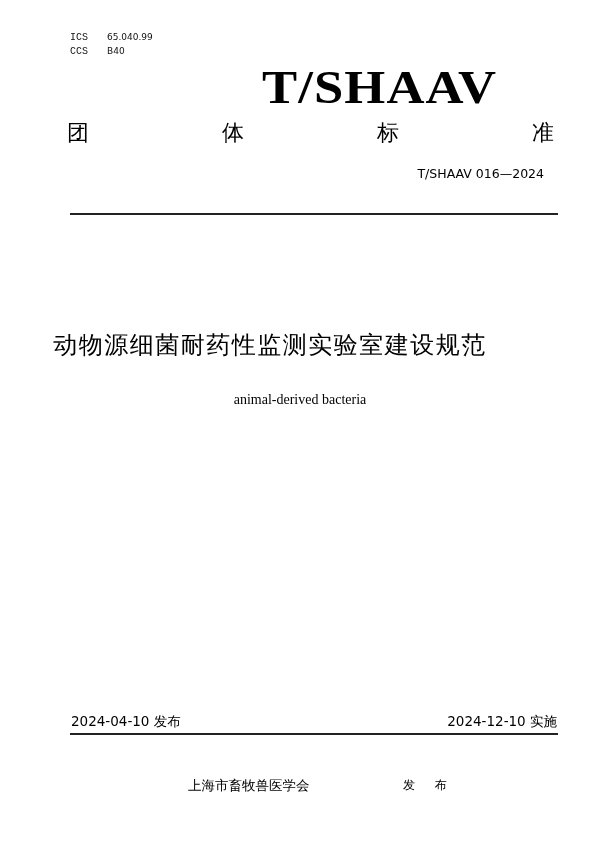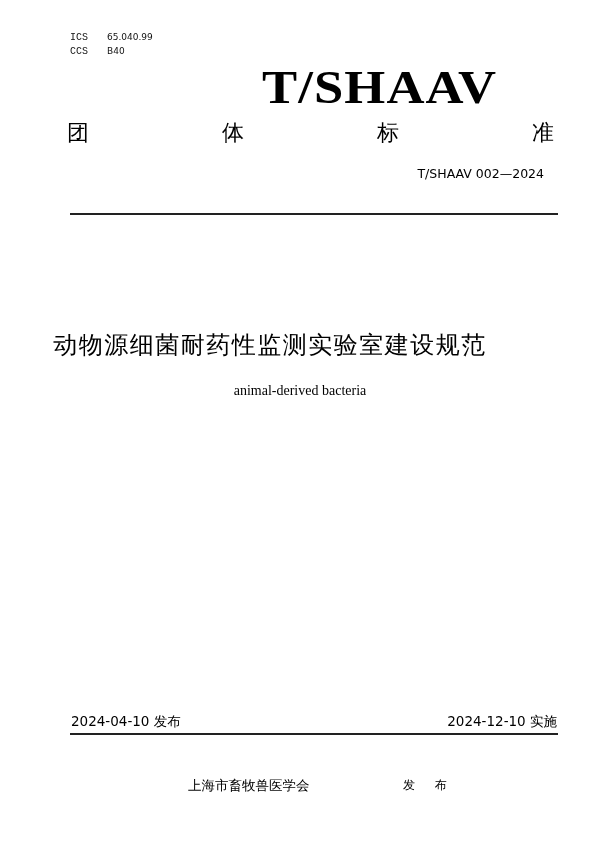--- a/index.html
+++ b/index.html
@@ -124,28 +124,28 @@
 
 <div class="abs org-code">T/SHAAV</div>
 
 <div class="abs std-type">
   <span>团</span>
   <span>体</span>
   <span>标</span>
   <span>准</span>
 </div>
 
-<div class="abs std-number">T/SHAAV 002—2024</div>
+<div class="abs std-number">T/SHAAV 016—2024</div>
 
 <div class="rule" style="top:213px;"></div>
 
 <div class="abs title-cn">动物源细菌耐药性监测实验室建设规范</div>
 
 <div class="abs title-en">
-  <div style="margin-top:2px;">animal-derived bacteria</div>
+  <div style="margin-top:11px;">animal-derived bacteria</div>
 </div>
 
 <div class="abs date date-left">2024-04-10 发布</div>
 <div class="abs date date-right">2024-12-10 实施</div>
 
 <div class="rule" style="top:733px;"></div>
 
 <div class="abs publisher">上海市畜牧兽医学会</div>
 <div class="abs publish-label">发 布</div>
 

